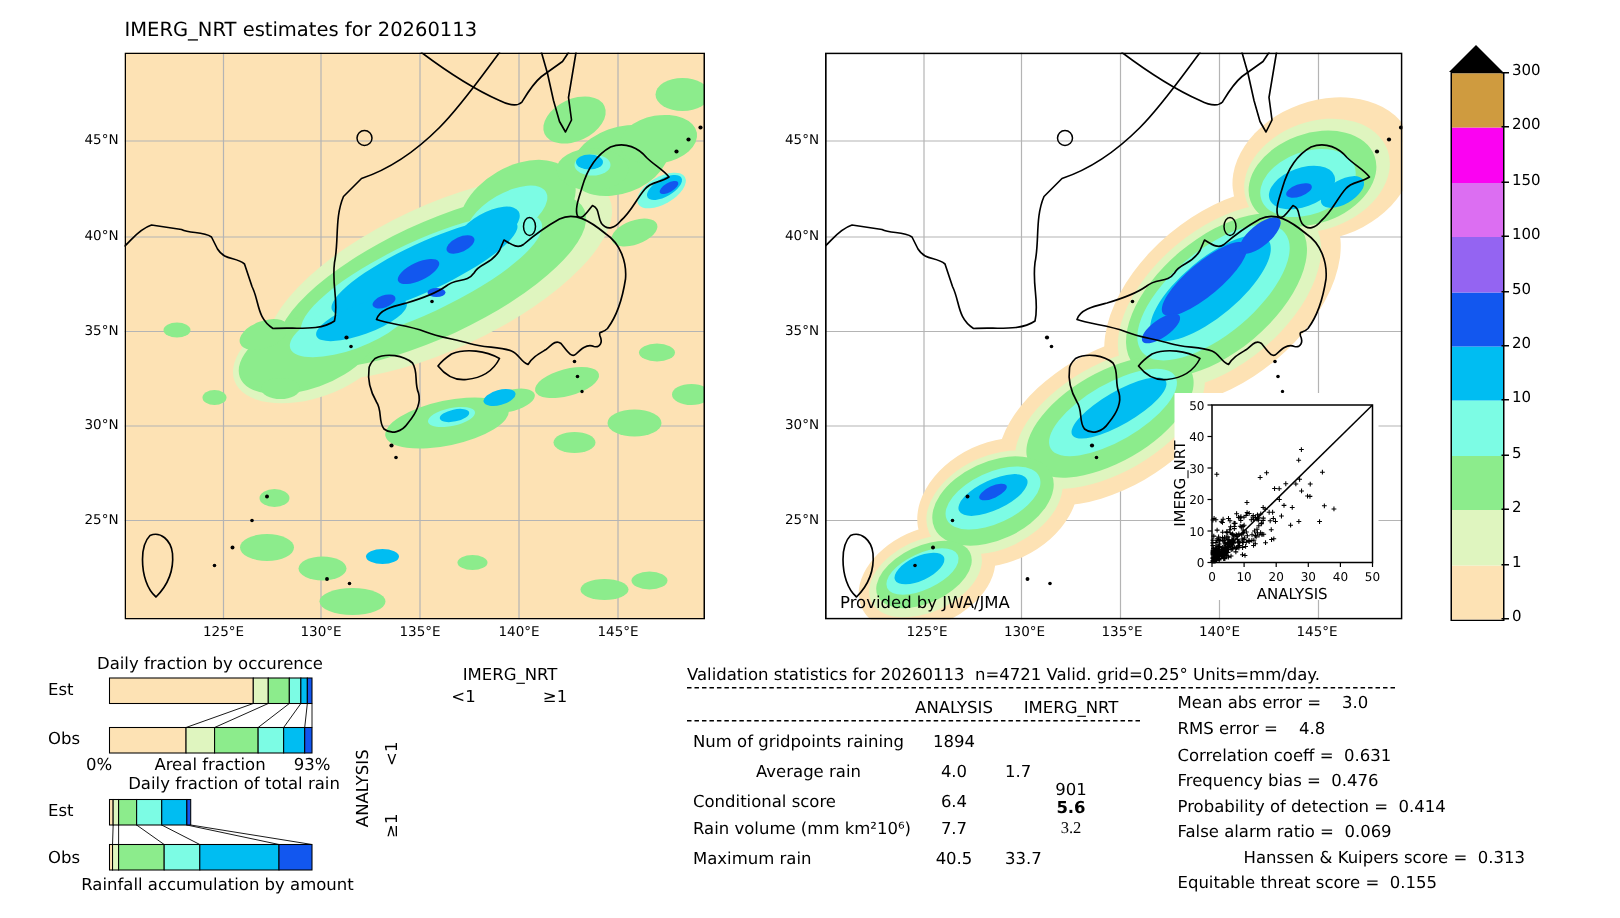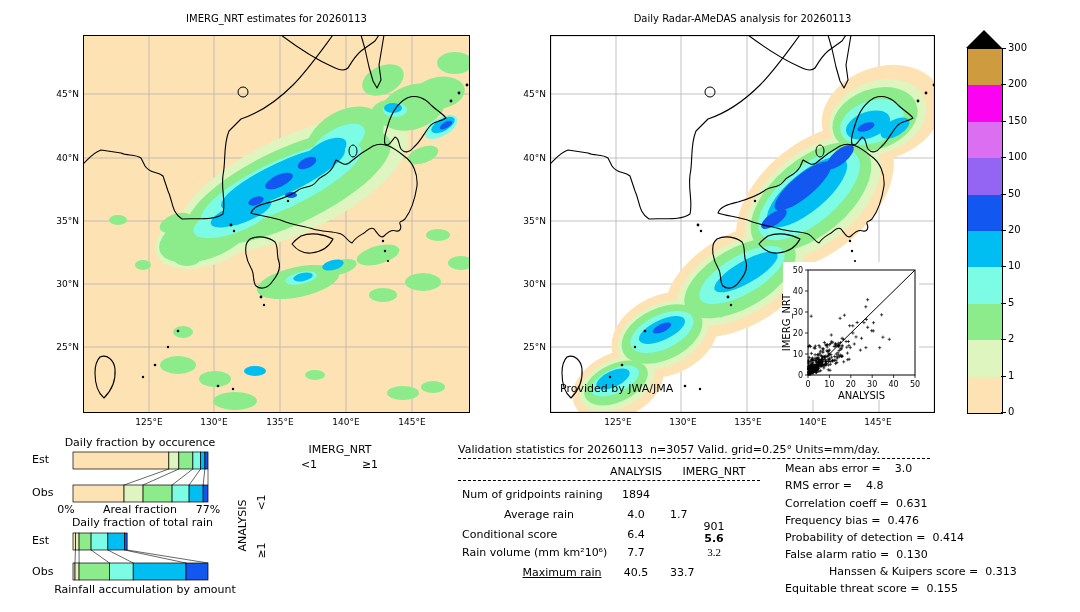--- a/index.html
+++ b/index.html
@@ -1,19 +1,19 @@
 <!DOCTYPE html>
 <html><head>
 <meta charset="utf-8">
 <style>
   html,body{margin:0;padding:0;background:#fff;}
   #fig{position:relative;width:1080px;height:612px;background:#fff;overflow:hidden;
        font-family:"DejaVu Sans","Liberation Sans",sans-serif;color:#000;}
   .abs{position:absolute;}
-  .map-title{position:absolute;text-align:center;font-size:10px;white-space:pre;}
+  .map-title{position:absolute;font-size:13px;white-space:pre;}
   .tick{position:absolute;font-size:9px;white-space:pre;}
   .cb-lab{position:absolute;font-size:10px;text-align:left;}
   .bar-txt{position:absolute;font-size:11px;white-space:pre;}
   .stat{position:absolute;font-size:11px;white-space:pre;}
   .dash{position:absolute;border-top:1px dashed #000;height:0;}
   svg{position:absolute;overflow:visible;}
   .coast path{fill:none;stroke:#000;stroke-width:1.1;stroke-linejoin:round;stroke-linecap:round;}
   .coast .isl{fill:#000;stroke:none;}
   .coast .outl{fill:none;stroke:#000;stroke-width:1;}
   .ct-cell{position:absolute;font-size:11px;text-align:center;}
@@ -54,21 +54,20 @@
             <circle class="isl" cx="150" cy="354" r="1.2"></circle>
           <circle class="isl" cx="368" cy="66" r="1.4"></circle>
             <circle class="isl" cx="376" cy="58" r="1.4"></circle>
             <circle class="isl" cx="384" cy="50" r="1.4"></circle>
         </g>
       </g>
     </defs>
   </svg>
 
   <div class="map-title" style="left:83px;top:13px;width:387px;">IMERG_NRT estimates for 20260113</div>
-  <div class="map-title" style="left:550px;top:13px;width:385px;">Daily Radar-AMeDAS analysis for 20260113</div>
 
   <svg id="left-map" style="left:83px;top:35px;overflow:hidden;" width="387" height="378" viewBox="0 0 387 378">
     <rect x="0" y="0" width="387" height="378" fill="#fde2b4"></rect>
     <g>
         <line x1="66" y1="0" x2="66" y2="378" stroke="#b4b4b4" stroke-width="0.8"></line>
         <line x1="131" y1="0" x2="131" y2="378" stroke="#b4b4b4" stroke-width="0.8"></line>
         <line x1="197" y1="0" x2="197" y2="378" stroke="#b4b4b4" stroke-width="0.8"></line>
         <line x1="263" y1="0" x2="263" y2="378" stroke="#b4b4b4" stroke-width="0.8"></line>
         <line x1="329" y1="0" x2="329" y2="378" stroke="#b4b4b4" stroke-width="0.8"></line>
         <line x1="0" y1="59" x2="387" y2="59" stroke="#b4b4b4" stroke-width="0.8"></line>
@@ -179,21 +178,21 @@
         <ellipse cx="224" cy="184" rx="15" ry="6" fill="#1257ef" transform="rotate(-35 224 184)"></ellipse>
         <ellipse cx="316" cy="92" rx="9" ry="4" fill="#1257ef" transform="rotate(-20 316 92)"></ellipse>
         <ellipse cx="112" cy="293" rx="10" ry="4" fill="#1257ef" transform="rotate(-25 112 293)"></ellipse>
       </g>
     <g class="coast">
         <use href="#coast-group"></use>
       </g>
     <rect x="0.5" y="0.5" width="384" height="377" fill="none" stroke="#000" stroke-width="1.2"></rect>
   </svg>
 
-  <div class="stat" style="left:560px;top:382px;font-size:11px;text-align:right;">Provided by JWA/JMA</div>
+  <div class="stat" style="left:560px;top:395px;font-size:11px;text-align:right;">Provided by JWA/JMA</div>
 
   <div class="abs" style="left:966px;top:30px;width:0;height:0;border-left:18px solid transparent;border-right:18px solid transparent;border-bottom:18px solid #000;"></div>
   <div id="colorbar" class="abs" style="left:967px;top:48px;width:34px;height:364px;border:1px solid #000;">
       <div style="position: absolute; left: 0px; width: 34px; top: 327.6px; height: 36.4px; background: rgb(253, 226, 180);"></div>
       <div style="position: absolute; left: 0px; width: 34px; top: 291.2px; height: 36.4px; background: rgb(223, 245, 191);"></div>
       <div style="position: absolute; left: 0px; width: 34px; top: 254.8px; height: 36.4px; background: rgb(140, 236, 140);"></div>
       <div style="position: absolute; left: 0px; width: 34px; top: 218.4px; height: 36.4px; background: rgb(124, 252, 228);"></div>
       <div style="position: absolute; left: 0px; width: 34px; top: 182px; height: 36.4px; background: rgb(0, 189, 242);"></div>
       <div style="position: absolute; left: 0px; width: 34px; top: 145.6px; height: 36.4px; background: rgb(18, 87, 239);"></div>
       <div style="position: absolute; left: 0px; width: 34px; top: 109.2px; height: 36.4px; background: rgb(148, 100, 242);"></div>
@@ -258,22 +257,22 @@
         <text x="7" y="60.5" text-anchor="middle" font-size="10" transform="rotate(-90 7 60.5)">IMERG_NRT</text>
         <path d="M37.1 93.9h3.2M38.7 92.3v3.2M39.9 103.0h3.2M41.5 101.4v3.2M28.2 97.4h3.2M29.8 95.8v3.2M32.9 96.1h3.2M34.5 94.5v3.2M43.8 103.0h3.2M45.4 101.4v3.2M33.8 99.8h3.2M35.4 98.2v3.2M24.0 101.7h3.2M25.6 100.1v3.2M24.2 112.3h3.2M25.8 110.7v3.2M28.0 110.6h3.2M29.6 109.0v3.2M46.2 99.5h3.2M47.8 97.9v3.2M26.2 106.5h3.2M27.8 104.9v3.2M48.0 98.6h3.2M49.6 97.0v3.2M24.0 107.8h3.2M25.6 106.2v3.2M36.9 101.4h3.2M38.5 99.8v3.2M26.9 103.2h3.2M28.5 101.6v3.2M52.4 95.0h3.2M54.0 93.4v3.2M28.4 110.5h3.2M30.0 108.9v3.2M39.5 94.4h3.2M41.1 92.8v3.2M62.2 85.2h3.2M63.8 83.6v3.2M31.8 104.6h3.2M33.4 103.0v3.2M25.2 109.8h3.2M26.8 108.2v3.2M33.2 92.5h3.2M34.8 90.9v3.2M24.6 95.4h3.2M26.2 93.8v3.2M28.3 108.3h3.2M29.9 106.7v3.2M34.4 103.4h3.2M36.0 101.8v3.2M97.0 52.8h3.2M98.6 51.2v3.2M31.9 105.1h3.2M33.5 103.5v3.2M36.9 99.0h3.2M38.5 97.4v3.2M28.6 98.7h3.2M30.2 97.1v3.2M41.1 82.9h3.2M42.7 81.3v3.2M31.8 105.8h3.2M33.4 104.2v3.2M25.0 109.5h3.2M26.6 107.9v3.2M46.3 92.6h3.2M47.9 91.0v3.2M33.0 104.4h3.2M34.6 102.8v3.2M75.8 88.1h3.2M77.4 86.5v3.2M41.3 103.2h3.2M42.9 101.6v3.2M26.1 108.6h3.2M27.7 107.0v3.2M26.9 97.2h3.2M28.5 95.6v3.2M29.3 105.3h3.2M30.9 103.7v3.2M25.5 108.4h3.2M27.1 106.8v3.2M24.0 106.6h3.2M25.6 105.0v3.2M54.3 84.8h3.2M55.9 83.2v3.2M37.2 104.0h3.2M38.8 102.4v3.2M24.1 104.8h3.2M25.7 103.2v3.2M28.5 108.4h3.2M30.1 106.8v3.2M24.0 84.7h3.2M25.6 83.1v3.2M36.1 100.2h3.2M37.7 98.6v3.2M26.2 109.1h3.2M27.8 107.5v3.2M30.9 105.7h3.2M32.5 104.1v3.2M40.7 102.0h3.2M42.3 100.4v3.2M56.9 94.1h3.2M58.5 92.5v3.2M37.5 99.0h3.2M39.1 97.4v3.2M27.4 109.0h3.2M29.0 107.4v3.2M29.2 107.5h3.2M30.8 105.9v3.2M26.2 108.7h3.2M27.8 107.1v3.2M25.4 111.9h3.2M27.0 110.3v3.2M36.2 104.4h3.2M37.8 102.8v3.2M30.5 92.8h3.2M32.1 91.2v3.2M48.2 99.1h3.2M49.8 97.5v3.2M53.4 84.1h3.2M55.0 82.5v3.2M56.7 94.4h3.2M58.3 92.8v3.2M37.8 100.2h3.2M39.4 98.6v3.2M30.8 84.1h3.2M32.4 82.5v3.2M33.5 93.1h3.2M35.1 91.5v3.2M43.7 107.8h3.2M45.3 106.2v3.2M26.2 104.4h3.2M27.8 102.8v3.2M44.7 82.8h3.2M46.3 81.2v3.2M38.3 89.0h3.2M39.9 87.4v3.2M37.0 103.1h3.2M38.6 101.5v3.2M54.6 88.5h3.2M56.2 86.9v3.2M64.3 83.6h3.2M65.9 82.0v3.2M51.1 101.6h3.2M52.7 100.0v3.2M24.0 106.4h3.2M25.6 104.8v3.2M42.7 82.5h3.2M44.3 80.9v3.2M32.8 105.3h3.2M34.4 103.7v3.2M28.2 111.3h3.2M29.8 109.7v3.2M28.5 105.1h3.2M30.1 103.5v3.2M42.2 88.8h3.2M43.8 87.2v3.2M26.7 106.2h3.2M28.3 104.6v3.2M32.1 104.4h3.2M33.7 102.8v3.2M31.7 107.1h3.2M33.3 105.5v3.2M25.8 109.7h3.2M27.4 108.1v3.2M34.7 99.7h3.2M36.3 98.1v3.2M32.0 110.4h3.2M33.6 108.8v3.2M25.8 110.4h3.2M27.4 108.8v3.2M53.7 93.1h3.2M55.3 91.5v3.2M25.0 111.4h3.2M26.6 109.8v3.2M30.3 102.9h3.2M31.9 101.3v3.2M35.8 89.2h3.2M37.4 87.6v3.2M44.0 89.0h3.2M45.6 87.4v3.2M35.3 99.0h3.2M36.9 97.4v3.2M26.3 111.6h3.2M27.9 110.0v3.2M24.3 105.7h3.2M25.9 104.1v3.2M39.8 80.5h3.2M41.4 78.9v3.2M24.0 110.3h3.2M25.6 108.7v3.2M28.4 104.2h3.2M30.0 102.6v3.2M26.8 91.4h3.2M28.4 89.8v3.2M28.0 98.1h3.2M29.6 96.5v3.2M63.8 79.5h3.2M65.4 77.9v3.2M48.1 98.2h3.2M49.7 96.6v3.2M44.0 93.3h3.2M45.6 91.7v3.2M35.4 85.2h3.2M37.0 83.6v3.2M83.1 65.3h3.2M84.7 63.7v3.2M38.3 90.4h3.2M39.9 88.8v3.2M30.7 104.5h3.2M32.3 102.9v3.2M54.8 94.7h3.2M56.4 93.1v3.2M34.8 97.8h3.2M36.4 96.2v3.2M53.4 90.8h3.2M55.0 89.2v3.2M28.4 104.3h3.2M30.0 102.7v3.2M28.2 100.6h3.2M29.8 99.0v3.2M43.4 97.3h3.2M45.0 95.7v3.2M51.2 84.1h3.2M52.8 82.5v3.2M32.9 106.3h3.2M34.5 104.7v3.2M56.5 86.6h3.2M58.1 85.0v3.2M32.1 99.5h3.2M33.7 97.9v3.2M34.3 109.4h3.2M35.9 107.8v3.2M24.9 109.6h3.2M26.5 108.0v3.2M49.6 84.5h3.2M51.2 82.9v3.2M24.7 110.7h3.2M26.3 109.1v3.2M41.3 93.9h3.2M42.9 92.3v3.2M38.1 86.8h3.2M39.7 85.2v3.2M29.7 105.1h3.2M31.3 103.5v3.2M27.5 108.7h3.2M29.1 107.1v3.2M27.9 105.2h3.2M29.5 103.6v3.2M33.4 106.0h3.2M35.0 104.4v3.2M46.1 81.6h3.2M47.7 80.0v3.2M25.3 112.3h3.2M26.9 110.7v3.2M29.6 109.0h3.2M31.2 107.4v3.2M88.9 60.7h3.2M90.5 59.1v3.2M29.6 108.6h3.2M31.2 107.0v3.2M43.2 94.6h3.2M44.8 93.0v3.2M26.8 106.0h3.2M28.4 104.4v3.2M25.6 103.2h3.2M27.2 101.6v3.2M31.8 96.2h3.2M33.4 94.6v3.2M33.5 102.7h3.2M35.1 101.1v3.2M25.7 104.6h3.2M27.3 103.0v3.2M26.9 108.6h3.2M28.5 107.0v3.2M25.6 105.8h3.2M27.2 104.2v3.2M35.5 93.1h3.2M37.1 91.5v3.2M34.4 104.5h3.2M36.0 102.9v3.2M69.7 82.0h3.2M71.3 80.4v3.2M24.1 104.9h3.2M25.7 103.3v3.2M44.7 92.6h3.2M46.3 91.0v3.2M32.5 103.6h3.2M34.1 102.0v3.2M34.0 97.6h3.2M35.6 96.0v3.2M24.8 83.6h3.2M26.4 82.0v3.2M27.0 106.6h3.2M28.6 105.0v3.2M37.8 98.0h3.2M39.4 96.4v3.2M26.0 99.7h3.2M27.6 98.1v3.2M29.7 106.2h3.2M31.3 104.6v3.2M44.8 97.6h3.2M46.4 96.0v3.2M27.7 110.3h3.2M29.3 108.7v3.2M52.8 95.9h3.2M54.4 94.3v3.2M27.7 110.3h3.2M29.3 108.7v3.2M39.7 94.7h3.2M41.3 93.1v3.2M44.8 88.1h3.2M46.4 86.5v3.2M24.2 107.5h3.2M25.8 105.9v3.2M33.2 103.3h3.2M34.8 101.7v3.2M32.3 107.3h3.2M33.9 105.7v3.2M41.7 102.0h3.2M43.3 100.4v3.2M26.4 103.5h3.2M28.0 101.9v3.2M62.9 91.1h3.2M64.5 89.5v3.2M57.9 94.2h3.2M59.5 92.6v3.2M35.9 102.3h3.2M37.5 100.7v3.2M32.8 105.1h3.2M34.4 103.5v3.2M42.1 83.3h3.2M43.7 81.7v3.2M50.0 98.3h3.2M51.6 96.7v3.2M59.1 99.8h3.2M60.7 98.2v3.2M33.4 101.0h3.2M35.0 99.4v3.2M37.4 94.6h3.2M39.0 93.0v3.2M83.0 37.7h3.2M84.6 36.1v3.2M48.2 80.3h3.2M49.8 78.7v3.2M26.0 84.5h3.2M27.6 82.9v3.2M24.0 99.9h3.2M25.6 98.3v3.2M40.3 97.5h3.2M41.9 95.9v3.2M50.7 82.7h3.2M52.3 81.1v3.2M39.3 105.9h3.2M40.9 104.3v3.2M30.4 107.6h3.2M32.0 106.0v3.2M25.6 106.1h3.2M27.2 104.5v3.2M30.4 86.3h3.2M32.0 84.7v3.2M31.3 98.5h3.2M32.9 96.9v3.2M24.0 99.9h3.2M25.6 98.3v3.2M27.8 96.0h3.2M29.4 94.4v3.2M32.8 97.1h3.2M34.4 95.5v3.2M38.3 102.7h3.2M39.9 101.1v3.2M34.6 101.4h3.2M36.2 99.8v3.2M36.9 103.2h3.2M38.5 101.6v3.2M47.0 95.2h3.2M48.6 93.6v3.2M50.1 94.5h3.2M51.7 92.9v3.2M26.2 109.2h3.2M27.8 107.6v3.2M40.3 95.6h3.2M41.9 94.0v3.2M35.2 91.2h3.2M36.8 89.6v3.2M45.4 108.3h3.2M47.0 106.7v3.2M24.9 111.7h3.2M26.5 110.1v3.2M24.0 112.3h3.2M25.6 110.7v3.2M43.7 99.5h3.2M45.3 97.9v3.2M31.2 104.1h3.2M32.8 102.5v3.2M26.7 103.9h3.2M28.3 102.3v3.2M24.2 106.9h3.2M25.8 105.3v3.2M51.7 92.0h3.2M53.3 90.4v3.2M36.6 100.8h3.2M38.2 99.2v3.2M26.6 104.4h3.2M28.2 102.8v3.2M43.0 89.3h3.2M44.6 87.7v3.2M65.7 85.6h3.2M67.3 84.0v3.2M29.6 85.8h3.2M31.2 84.2v3.2M56.3 87.2h3.2M57.9 85.6v3.2M58.9 77.4h3.2M60.5 75.8v3.2M27.4 109.4h3.2M29.0 107.8v3.2M81.8 57.5h3.2M83.4 55.9v3.2M24.0 107.0h3.2M25.6 105.4v3.2M87.1 68.7h3.2M88.7 67.1v3.2M27.2 107.3h3.2M28.8 105.7v3.2M34.1 106.3h3.2M35.7 104.7v3.2M28.5 102.3h3.2M30.1 100.7v3.2M29.1 106.9h3.2M30.7 105.3v3.2M32.2 104.8h3.2M33.8 103.2v3.2M57.5 84.9h3.2M59.1 83.3v3.2M55.9 80.6h3.2M57.5 79.0v3.2M32.2 103.4h3.2M33.8 101.8v3.2M36.6 97.8h3.2M38.2 96.2v3.2M31.2 110.4h3.2M32.8 108.8v3.2M41.8 101.7h3.2M43.4 100.1v3.2M24.0 106.4h3.2M25.6 104.8v3.2M28.3 108.0h3.2M29.9 106.4v3.2M41.3 100.0h3.2M42.9 98.4v3.2M27.0 105.5h3.2M28.6 103.9v3.2M29.6 104.2h3.2M31.2 102.6v3.2M32.8 105.0h3.2M34.4 103.4v3.2M26.7 98.1h3.2M28.3 96.5v3.2M52.4 83.0h3.2M54.0 81.4v3.2M26.3 105.1h3.2M27.9 103.5v3.2M44.2 91.3h3.2M45.8 89.7v3.2M30.4 96.4h3.2M32.0 94.8v3.2M36.1 108.7h3.2M37.7 107.1v3.2M52.3 100.5h3.2M53.9 98.9v3.2M34.4 83.6h3.2M36.0 82.0v3.2M34.5 100.6h3.2M36.1 99.0v3.2M57.6 83.4h3.2M59.2 81.8v3.2M27.2 106.6h3.2M28.8 105.0v3.2M41.5 98.7h3.2M43.1 97.1v3.2M29.3 107.7h3.2M30.9 106.1v3.2M38.8 86.9h3.2M40.4 85.3v3.2M27.5 106.2h3.2M29.1 104.6v3.2M34.2 99.8h3.2M35.8 98.2v3.2M31.2 104.1h3.2M32.8 102.5v3.2M31.8 110.0h3.2M33.4 108.4v3.2M24.1 110.2h3.2M25.7 108.6v3.2M45.0 96.6h3.2M46.6 95.0v3.2M30.5 98.3h3.2M32.1 96.7v3.2M32.0 100.5h3.2M33.6 98.9v3.2M28.5 107.9h3.2M30.1 106.3v3.2M25.2 108.6h3.2M26.8 107.0v3.2M25.3 111.0h3.2M26.9 109.4v3.2M44.2 99.7h3.2M45.8 98.1v3.2M37.8 99.6h3.2M39.4 98.0v3.2M50.9 81.6h3.2M52.5 80.0v3.2M32.3 108.4h3.2M33.9 106.8v3.2M30.9 108.2h3.2M32.5 106.6v3.2M33.2 108.1h3.2M34.8 106.5v3.2M71.4 74.9h3.2M73.0 73.3v3.2M25.4 105.0h3.2M27.0 103.4v3.2M46.8 79.7h3.2M48.4 78.1v3.2M55.8 93.1h3.2M57.4 91.5v3.2M34.0 103.0h3.2M35.6 101.4v3.2M24.0 98.2h3.2M25.6 96.6v3.2M63.1 97.7h3.2M64.7 96.1v3.2M24.0 105.9h3.2M25.6 104.3v3.2M38.3 102.8h3.2M39.9 101.2v3.2M40.8 99.4h3.2M42.4 97.8v3.2M51.3 98.2h3.2M52.9 96.6v3.2M30.3 109.2h3.2M31.9 107.6v3.2M57.5 76.3h3.2M59.1 74.7v3.2M26.8 101.9h3.2M28.4 100.3v3.2M24.0 109.9h3.2M25.6 108.3v3.2M68.2 63.8h3.2M69.8 62.2v3.2M25.8 109.8h3.2M27.4 108.2v3.2M24.5 107.4h3.2M26.1 105.8v3.2M37.1 98.1h3.2M38.7 96.5v3.2M24.4 105.0h3.2M26.0 103.4v3.2M38.0 95.4h3.2M39.6 93.8v3.2M27.2 110.4h3.2M28.8 108.8v3.2M64.6 97.2h3.2M66.2 95.6v3.2M37.3 98.9h3.2M38.9 97.3v3.2M31.7 106.2h3.2M33.3 104.6v3.2M31.8 106.4h3.2M33.4 104.8v3.2M37.9 96.7h3.2M39.5 95.1v3.2M54.6 83.1h3.2M56.2 81.5v3.2M45.8 102.3h3.2M47.4 100.7v3.2M39.2 103.9h3.2M40.8 102.3v3.2M79.3 60.6h3.2M80.9 59.0v3.2M61.5 79.5h3.2M63.1 77.9v3.2M33.6 102.5h3.2M35.2 100.9v3.2M33.5 102.4h3.2M35.1 100.8v3.2M42.6 85.0h3.2M44.2 83.4v3.2M24.4 103.7h3.2M26.0 102.1v3.2M32.6 107.2h3.2M34.2 105.6v3.2M30.3 108.8h3.2M31.9 107.2v3.2M24.0 111.6h3.2M25.6 110.0v3.2M27.8 102.1h3.2M29.4 100.5v3.2M24.8 107.0h3.2M26.4 105.4v3.2M32.4 102.6h3.2M34.0 101.0v3.2M36.7 98.0h3.2M38.3 96.4v3.2M54.0 83.5h3.2M55.6 81.9v3.2M33.2 102.7h3.2M34.8 101.1v3.2M81.3 85.6h3.2M82.9 84.0v3.2M31.3 102.6h3.2M32.9 101.0v3.2M29.9 104.3h3.2M31.5 102.7v3.2M46.7 73.0h3.2M48.3 71.4v3.2M53.7 81.2h3.2M55.3 79.6v3.2M34.0 95.9h3.2M35.6 94.3v3.2M26.6 54.2h3.2M28.2 52.6v3.2M59.8 53.2h3.2M61.4 51.6v3.2M55.5 56.3h3.2M57.1 54.7v3.2M65.1 63.7h3.2M66.7 62.1v3.2M81.2 44.8h3.2M82.8 43.1v3.2M88.7 68.9h3.2M90.3 67.3v3.2M98.3 75.2h3.2M99.9 73.6v3.2M95.1 85.7h3.2M96.7 84.1v3.2M104.7 77.3h3.2M106.3 75.7v3.2M76.9 76.3h3.2M78.5 74.7v3.2M68.3 71.0h3.2M69.9 69.4v3.2M72.6 60.5h3.2M74.2 58.9v3.2" stroke="#000" stroke-width="0.7" fill="none"></path>
       </svg>
   </div>
 
   <div class="bar-txt" style="left:60px;top:436px;width:160px;text-align:center;">Daily fraction by occurence</div>
   <div class="bar-txt" style="left:32px;top:453px;width:38px;text-align:left;">Est</div>
   <div class="bar-txt" style="left:32px;top:486px;width:38px;text-align:left;">Obs</div>
   <div class="bar-txt" style="left:48px;top:503px;width:36px;text-align:center;">0%</div>
   <div class="bar-txt" style="left:90px;top:503px;width:100px;text-align:center;">Areal fraction</div>
-  <div class="bar-txt" style="left:185px;top:503px;width:46px;text-align:center;">77%</div>
-  <div class="bar-txt" style="left:53px;top:516px;width:160px;text-align:right;">Daily fraction of total rain</div>
+  <div class="bar-txt" style="left:185px;top:503px;width:46px;text-align:center;">93%</div>
+  <div class="bar-txt" style="left:76px;top:516px;width:160px;text-align:center;">Daily fraction of total rain</div>
   <div class="bar-txt" style="left:32px;top:534px;width:38px;text-align:left;">Est</div>
   <div class="bar-txt" style="left:32px;top:565px;width:38px;text-align:left;">Obs</div>
   <div class="bar-txt" style="left:40px;top:583px;width:210px;text-align:center;">Rainfall accumulation by amount</div>
   <svg id="bars-svg" style="left:55px;top:440px;" width="160" height="150" viewBox="0 0 160 150">
       <line x1="113.85" y1="29" x2="69.03" y2="45" stroke="#000" stroke-width="0.6"></line>
       <line x1="123.83999999999999" y1="29" x2="88.065" y2="45" stroke="#000" stroke-width="0.6"></line>
       <line x1="137.88" y1="29" x2="117.09" y2="45" stroke="#000" stroke-width="0.6"></line>
       <line x1="145.575" y1="29" x2="134.1" y2="45" stroke="#000" stroke-width="0.6"></line>
       <line x1="149.895" y1="29" x2="148.14" y2="45" stroke="#000" stroke-width="0.6"></line>
       <line x1="153" y1="29" x2="153" y2="45" stroke="#000" stroke-width="0.6"></line>
@@ -309,49 +308,49 @@
       <rect x="130.995" y="123" width="22.005000000000003" height="17" fill="#1257ef" stroke="#000" stroke-width="0.7"></rect>
     </svg>
 
   <div class="ct-cell" style="left:279px;top:443px;width:122px;">IMERG_NRT</div>
   <div class="ct-cell" style="left:279px;top:458px;width:60px;">&lt;1</div>
   <div class="ct-cell" style="left:340px;top:458px;width:60px;">≥1</div>
   <div class="ct-cell rot" style="left:192px;top:519px;width:100px;">ANALYSIS</div>
   <div class="ct-cell rot" style="left:241px;top:496px;width:40px;">&lt;1</div>
   <div class="ct-cell rot" style="left:241px;top:544px;width:40px;">≥1</div>
 
-  <div class="stat" style="left:458px;top:443px;">Validation statistics for 20260113  n=3057 Valid. grid=0.25° Units=mm/day.</div>
+  <div class="stat" style="left:458px;top:443px;">Validation statistics for 20260113  n=4721 Valid. grid=0.25° Units=mm/day.</div>
   <div class="dash" style="left:458px;top:458px;width:472px;"></div>
   <div class="stat" style="left:592px;top:465px;width:88px;text-align:center;">ANALYSIS</div>
   <div class="stat" style="left:670px;top:465px;width:88px;text-align:center;">IMERG_NRT</div>
   <div class="dash" style="left:458px;top:480px;width:302px;"></div>
   <div id="stats-rows">
       <div class="stat" style="left: 462px; top: 488px; width: 200px; text-align: left;">Num of gridpoints raining</div>
       <div class="stat" style="left: 592px; top: 488px; width: 88px; text-align: center;">1894</div>
       <div class="stat" style="left: 670px; top: 488px; width: 88px; text-align: center; margin-top: 32px;">901</div>
       <div class="stat" style="left: 462px; top: 508px; width: 200px; text-align: left; margin-left: 42px;">Average rain</div>
       <div class="stat" style="left: 592px; top: 508px; width: 88px; text-align: center;">4.0</div>
       <div class="stat" style="left: 670px; top: 508px; width: 88px; text-align: left;">1.7</div>
       <div class="stat" style="left: 462px; top: 528px; width: 200px; text-align: left;">Conditional score</div>
       <div class="stat" style="left: 592px; top: 528px; width: 88px; text-align: center;">6.4</div>
       <div class="stat" style="left: 670px; top: 532px; width: 88px; text-align: center; font-weight: bold;">5.6</div>
       <div class="stat" style="left: 462px; top: 546px; width: 200px; text-align: left;">Rain volume (mm km²10⁶)</div>
       <div class="stat" style="left: 592px; top: 546px; width: 88px; text-align: center;">7.7</div>
       <div class="stat" style="left: 670px; top: 546px; width: 88px; text-align: center; font-family: Liberation Serif, serif;">3.2</div>
-      <div class="stat" style="left: 462px; top: 566px; width: 200px; text-align: center; text-decoration: underline;">Maximum rain</div>
+      <div class="stat" style="left: 462px; top: 566px; width: 200px; text-align: left;">Maximum rain</div>
       <div class="stat" style="left: 592px; top: 566px; width: 88px; text-align: center;">40.5</div>
       <div class="stat" style="left: 670px; top: 566px; width: 88px; text-align: left;">33.7</div>
     </div>
   <div id="score-lines">
       <div class="stat" style="left: 785px; top: 462px;">Mean abs error =    3.0</div>
       <div class="stat" style="left: 785px; top: 479px;">RMS error =    4.8</div>
       <div class="stat" style="left: 785px; top: 497px;">Correlation coeff =  0.631</div>
       <div class="stat" style="left: 785px; top: 514px;">Frequency bias =  0.476</div>
       <div class="stat" style="left: 785px; top: 531px;">Probability of detection =  0.414</div>
-      <div class="stat" style="left: 785px; top: 548px;">False alarm ratio =  0.130</div>
+      <div class="stat" style="left: 785px; top: 548px;">False alarm ratio =  0.069</div>
       <div class="stat" style="left: 785px; top: 565px; margin-left: 44px;">Hanssen &amp; Kuipers score =  0.313</div>
       <div class="stat" style="left: 785px; top: 582px;">Equitable threat score =  0.155</div>
     </div>
 
   <div id="ticks">
       <div class="tick" style="position: absolute; left: 129px; top: 417px; width: 40px; text-align: center;">125°E</div>
       <div class="tick" style="position: absolute; left: 194px; top: 417px; width: 40px; text-align: center;">130°E</div>
       <div class="tick" style="position: absolute; left: 260px; top: 417px; width: 40px; text-align: center;">135°E</div>
       <div class="tick" style="position: absolute; left: 326px; top: 417px; width: 40px; text-align: center;">140°E</div>
       <div class="tick" style="position: absolute; left: 392px; top: 417px; width: 40px; text-align: center;">145°E</div>

